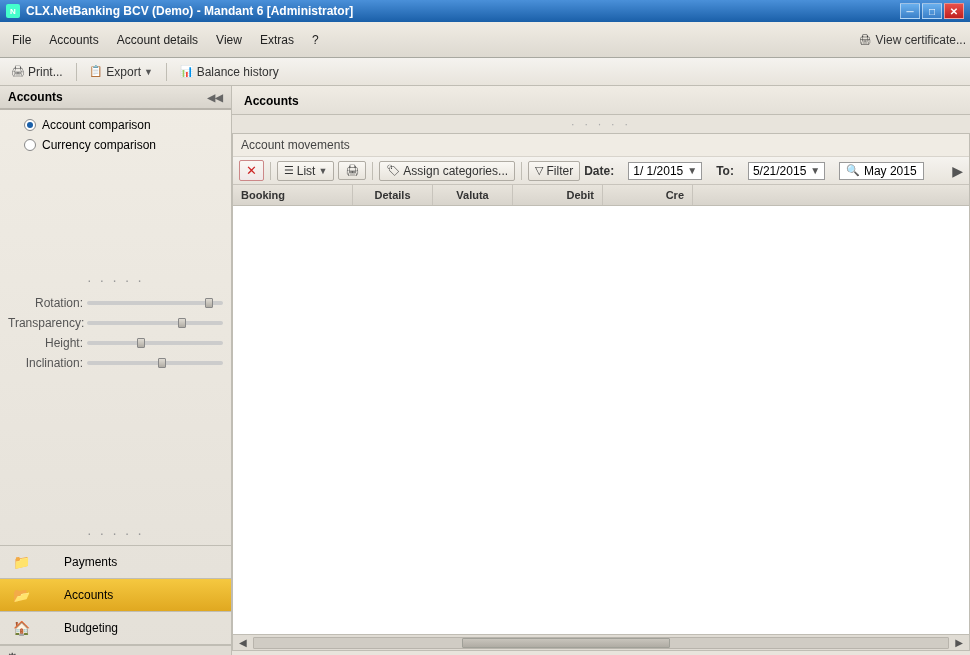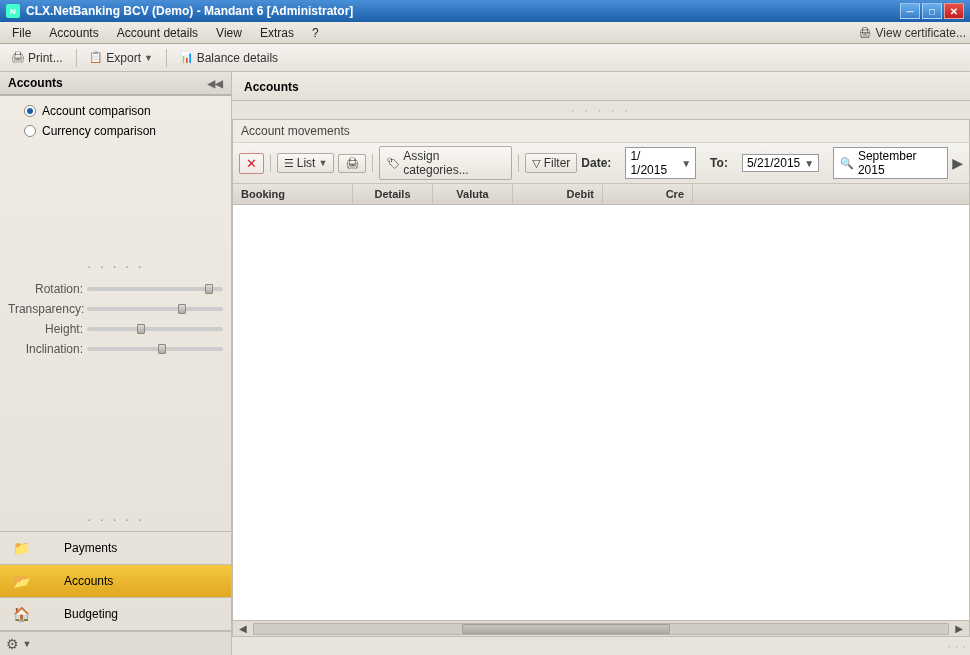--- a/index.html
+++ b/index.html
@@ -23,21 +23,21 @@
     .title-btn {
       width: 20px; height: 16px; border: 1px solid rgba(255,255,255,0.5);
       background: linear-gradient(to bottom, #6ab0ee, #3a7fc8);
       color: white; font-size: 10px; cursor: pointer;
       display: flex; align-items: center; justify-content: center;
     }
     .title-btn.close { background: linear-gradient(to bottom, #e8504a, #c02020); }
 
     
     .menu-bar {
-      height: 22px;
+      height: 36px;
       background: linear-gradient(to bottom, #f0ece4, #ddd9d0);
       border-bottom: 1px solid #a8a8a0;
       display: flex;
       align-items: center;
       padding: 0 4px;
       gap: 2px;
     }
     .menu-item {
       padding: 2px 8px;
       cursor: pointer;
@@ -297,21 +297,21 @@
   </div>
   <div class="toolbar-sep"></div>
   <div class="toolbar-btn">
     <span class="toolbar-icon">📋</span>
     <span>Export</span>
     <span style="font-size:9px; color:#555;">▼</span>
   </div>
   <div class="toolbar-sep"></div>
   <div class="toolbar-btn">
     <span class="toolbar-icon">📊</span>
-    <span>Balance details</span>
+    <span>Balance history</span>
   </div>
 </div>
 
 <div class="main-layout">
 
   <div class="left-panel">
     <div class="panel-header">
       <span>Accounts</span>
       <span class="panel-collapse">◀◀</span>
     </div>
@@ -435,21 +435,21 @@
             <span>1/ 1/2015</span>
             <span class="date-dropdown">▼</span>
           </div>
           <span class="date-label">To:</span>
           <div class="date-input">
             <span>5/21/2015</span>
             <span class="date-dropdown">▼</span>
           </div>
           <div class="month-display">
             <span style="font-size:11px;">🔍</span>
-            <span>September 2015</span>
+            <span>May 2015</span>
           </div>
         </div>
         <div class="scroll-right">▶</div>
       </div>
 
       <div class="table-header">
         <div class="th th-booking">Booking</div>
         <div class="th th-details">Details</div>
         <div class="th th-valuta">Valuta</div>
         <div class="th th-debit">Debit</div>

